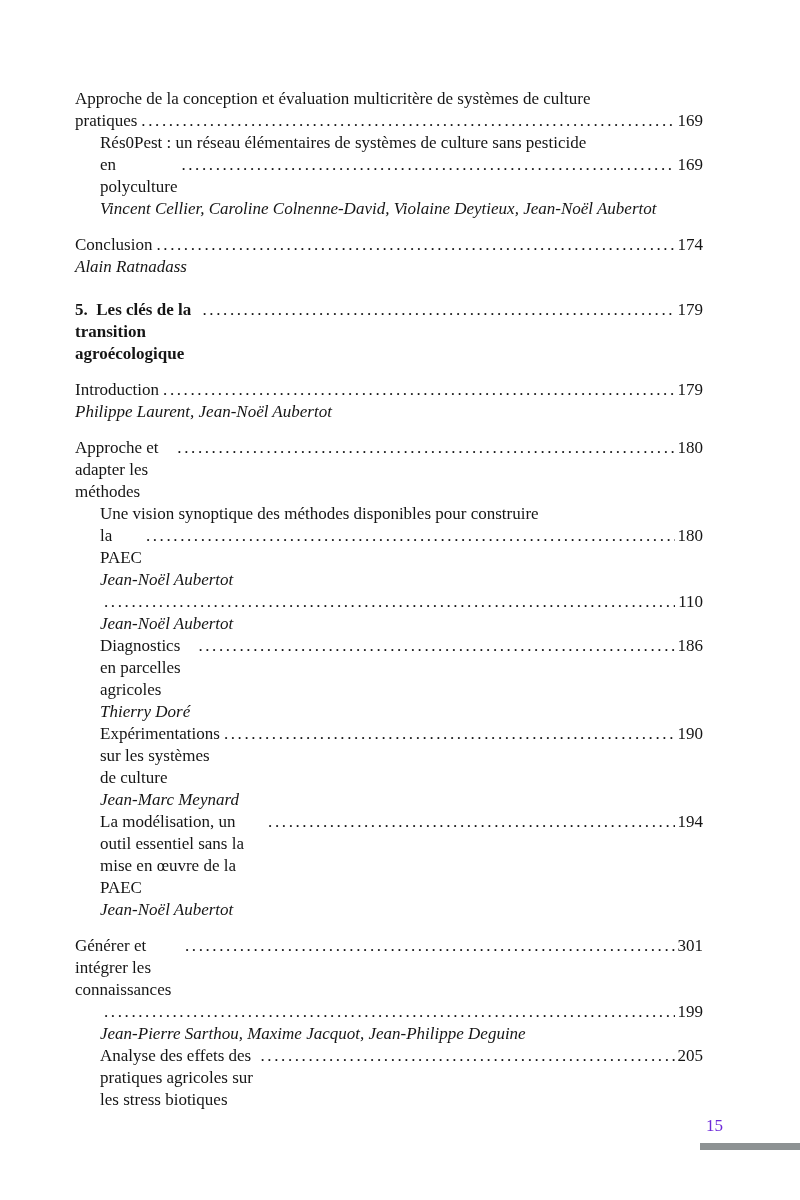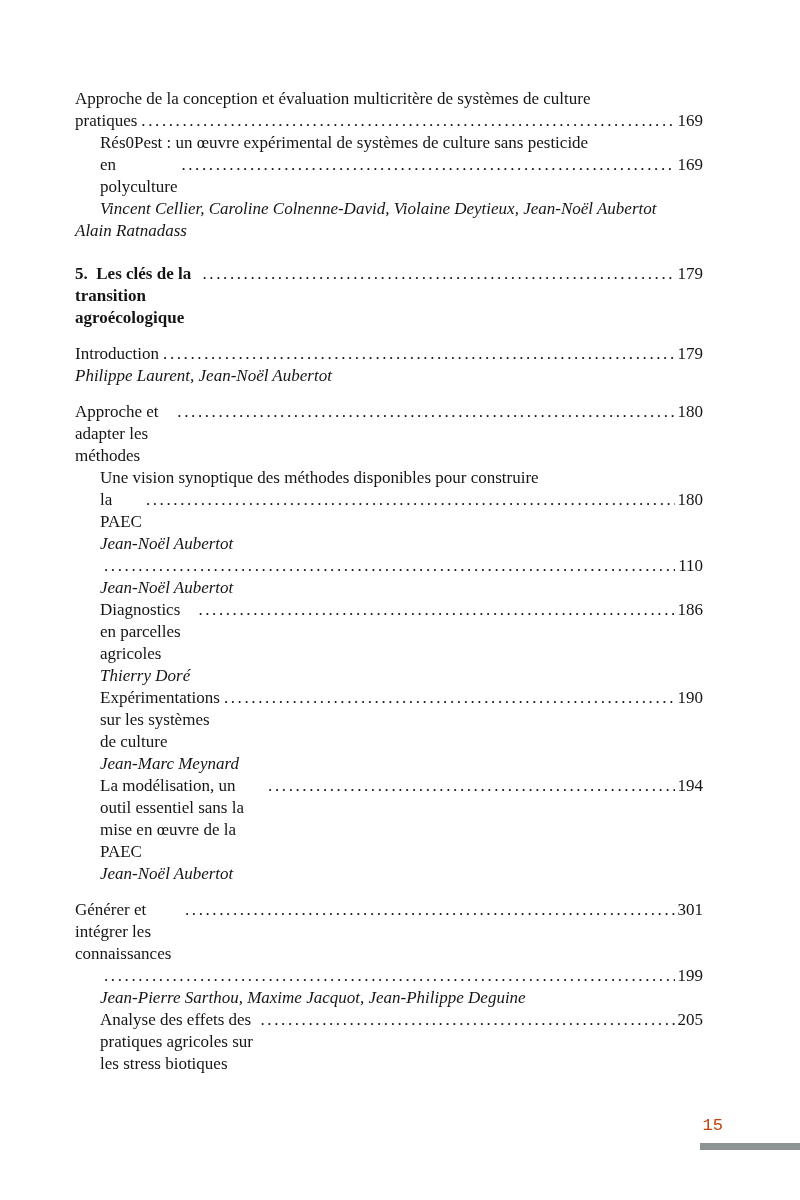--- a/index.html
+++ b/index.html
@@ -45,23 +45,23 @@
     letter-spacing: 2.6px;
   }
   .pnum {
     flex: 0 0 auto;
     text-align: right;
   }
   .footer-pagenum {
     position: absolute;
     top: 1116px;
     right: 77px;
-    font-family: Liberation Mono, monospace;
+    font-family: Liberation Serif, serif;
     font-size: 17px;
-    color: #c2410c;
+    color: #6d28d9;
   }
   .footer-bar {
     position: absolute;
     top: 1143px;
     right: 0;
     width: 100px;
     height: 7px;
     background: #8d9293;
   }
 </style>
@@ -72,29 +72,34 @@
   <div class="toc" id="toc">
       <div class="row indent-0 style-n">
         <span class="title">Approche de la conception et évaluation multicritère de systèmes de culture</span>
       </div>
       <div class="row indent-0 style-n">
         <span class="title">pratiques</span>
         <span class="dots"></span>
         <span class="pnum">169</span>
       </div>
       <div class="row indent-1 style-n">
-        <span class="title">Rés0Pest : un œuvre expérimental de systèmes de culture sans pesticide</span>
+        <span class="title">Rés0Pest : un réseau élémentaires de systèmes de culture sans pesticide</span>
       </div>
       <div class="row indent-1 style-n">
         <span class="title">en polyculture</span>
         <span class="dots"></span>
         <span class="pnum">169</span>
       </div>
       <div class="row indent-1 style-i">
         <span class="title">Vincent Cellier, Caroline Colnenne-David, Violaine Deytieux, Jean-Noël Aubertot</span>
+      </div>
+      <div class="row indent-0 style-n gap">
+        <span class="title">Conclusion</span>
+        <span class="dots"></span>
+        <span class="pnum">174</span>
       </div>
       <div class="row indent-0 style-i">
         <span class="title">Alain Ratnadass</span>
       </div>
       <div class="row indent-0 style-b gap-lg">
         <span class="title">5.&nbsp; Les clés de la transition agroécologique</span>
         <span class="dots"></span>
         <span class="pnum">179</span>
       </div>
       <div class="row indent-0 style-n gap">

